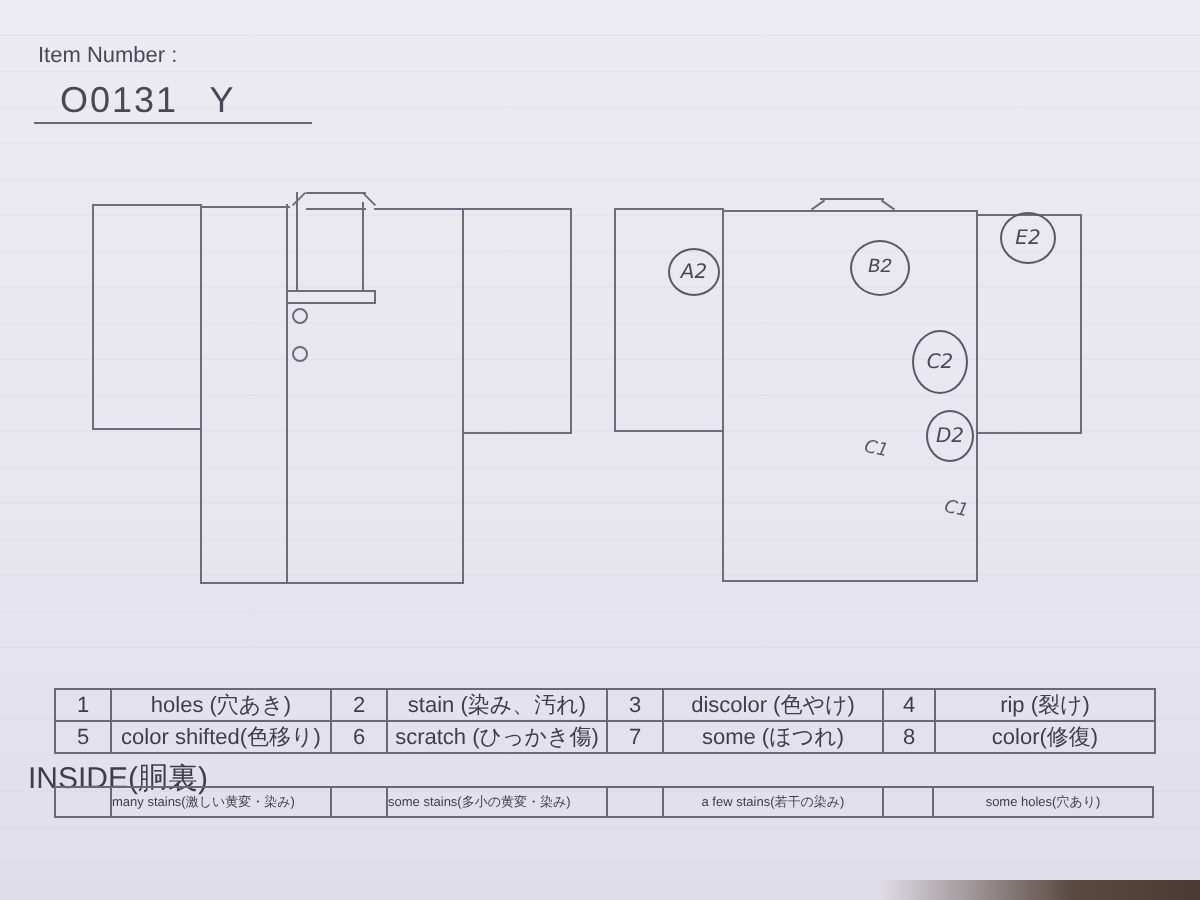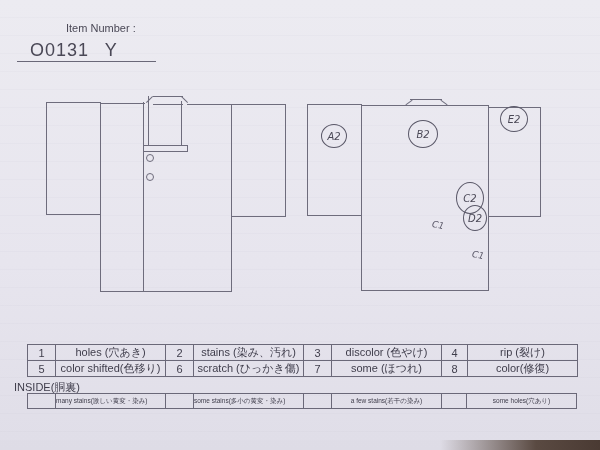--- a/index.html
+++ b/index.html
@@ -12,40 +12,40 @@
   .paper {
     position: absolute; left: 0; top: 0; width: 600px; height: 440px;
     background:
       repeating-linear-gradient(180deg, rgba(180,178,195,0.0) 0px, rgba(180,178,195,0.0) 17px, rgba(170,168,185,0.12) 18px),
       linear-gradient(180deg, #ecebf1 0%, #e7e5ee 60%, #e0dee8 100%);
   }
   .shadow-edge {
     position: absolute; left: 440px; top: 440px; width: 160px; height: 10px;
     background: linear-gradient(90deg, rgba(90,70,60,0) 0%, #5a4a42 60%, #4a3a33 100%);
   }
-  .item-label { position: absolute; left: 19px; top: 22px; font-size: 11px; color: #4a4856; margin-left: 47px; }
+  .item-label { position: absolute; left: 19px; top: 22px; font-size: 11px; color: #4a4856; }
   .item-number { position: absolute; left: 30px; top: 40px; font-size: 18px; letter-spacing: 1px; color: #4a4856; word-spacing: 10px; }
   .item-underline { position: absolute; left: 17px; top: 61px; width: 139px; height: 1px; background: #6a6878; }
 
   .diagram { position: absolute; }
   .line { position: absolute; background: #6e6c7c; }
 
   .mark {
     position: absolute; font-family: "DejaVu Sans", sans-serif; font-size: 10px; color: #4a4856;
     border: 1px solid #5a5868; border-radius: 50%; display: flex; align-items: center; justify-content: center;
     font-style: italic;
   }
   .c1 { position: absolute; font-family: "DejaVu Sans", sans-serif; font-size: 9px; color: #5a5868; font-style: italic; transform: rotate(12deg); }
 
   table.legend {
     position: absolute; left: 27px; top: 344px; width: 550px; border-collapse: collapse;
     font-size: 11px; color: #3f3d4b; table-layout: fixed;
   }
   table.legend td { border: 1px solid #6a6878; height: 15px; padding: 0; text-align: center; white-space: nowrap; overflow: hidden; }
-  .inside-label { position: absolute; left: 14px; top: 380px; font-size: 11px; color: #3f3d4b; }
+  .inside-label { position: absolute; left: 14px; top: 380px; font-size: 15px; color: #3f3d4b; }
   table.inside {
     position: absolute; left: 27px; top: 393px; width: 549px; border-collapse: collapse;
     font-size: 6.5px; color: #3f3d4b; table-layout: fixed;
   }
   table.inside td { border: 1px solid #6a6878; height: 14px; padding: 0; text-align: center; white-space: nowrap; overflow: hidden; }
 </style>
 </head>
 <body>
 
 <div class="paper"></div>
@@ -99,23 +99,23 @@
   <div class="line" style="left:361px;top:290px;width:128px;height:1px;"></div>
 
   <div class="line" style="left:410px;top:99px;width:32px;height:1px;"></div>
   <div class="line" style="left:405px;top:102px;width:8px;height:1px;transform:rotate(-35deg);"></div>
   <div class="line" style="left:440px;top:102px;width:8px;height:1px;transform:rotate(35deg);"></div>
 
   <div class="line" style="left:488px;top:107px;width:52px;height:1px;"></div>
   <div class="line" style="left:540px;top:107px;width:1px;height:110px;"></div>
   <div class="line" style="left:488px;top:216px;width:53px;height:1px;"></div>
 
-  <div class="mark" style="left:321px;top:124px;width:24px;height:22px;font-style:italic;">A2</div>
-  <div class="mark" style="left:408px;top:120px;width:28px;height:26px;">B2</div>
-  <div class="mark" style="left:456px;top:182px;width:26px;height:30px;">C2</div>
+  <div class="mark" style="left:334px;top:124px;width:24px;height:22px;font-style:italic;">A2</div>
+  <div class="mark" style="left:425px;top:120px;width:28px;height:26px;font-family:Liberation Mono, monospace;">B2</div>
+  <div class="mark" style="left:456px;top:165px;width:26px;height:30px;">C2</div>
   <div class="mark" style="left:463px;top:205px;width:22px;height:24px;">D2</div>
   <div class="mark" style="left:500px;top:106px;width:26px;height:24px;">E2</div>
   <div class="c1" style="left:432px;top:220px;">C1</div>
   <div class="c1" style="left:472px;top:250px;">C1</div>
 </div>
 
 <table class="legend">
   <colgroup>
     <col style="width:28px">
       <col style="width:110px">
@@ -124,21 +124,21 @@
     <col style="width:28px">
       <col style="width:110px">
     <col style="width:26px">
       <col style="width:110px">
   </colgroup>
   <tbody>
       <tr>
     <td>1</td>
     <td>holes (穴あき)</td>
     <td>2</td>
-    <td>stains (染み、汚れ)</td>
+    <td>stain (染み、汚れ)</td>
     <td>3</td>
     <td>discolor (色やけ)</td>
     <td>4</td>
     <td>rip (裂け)</td>
   </tr>
   <tr>
     <td>5</td>
     <td>color shifted(色移り)</td>
     <td>6</td>
     <td>scratch (ひっかき傷)</td>

